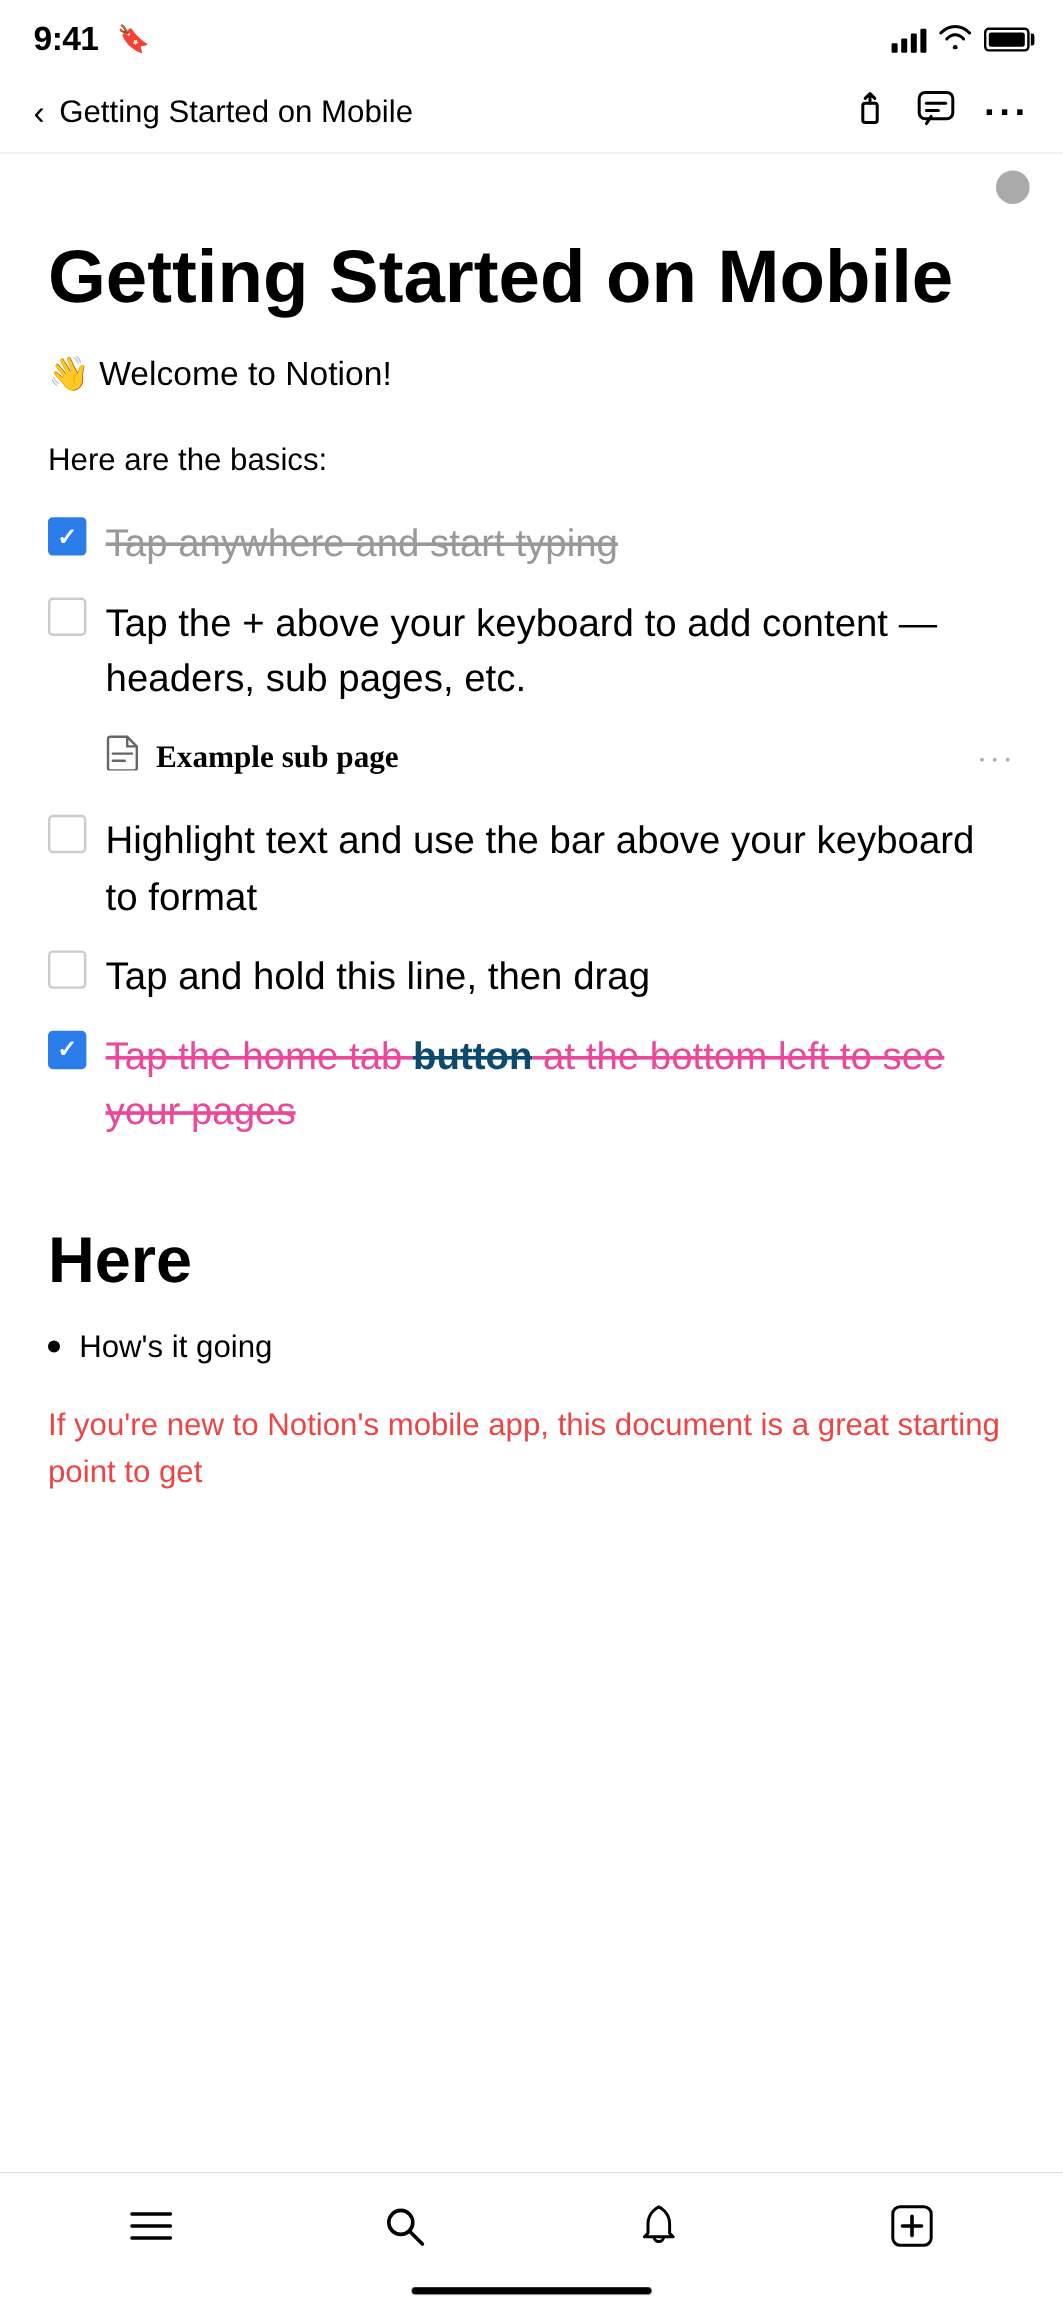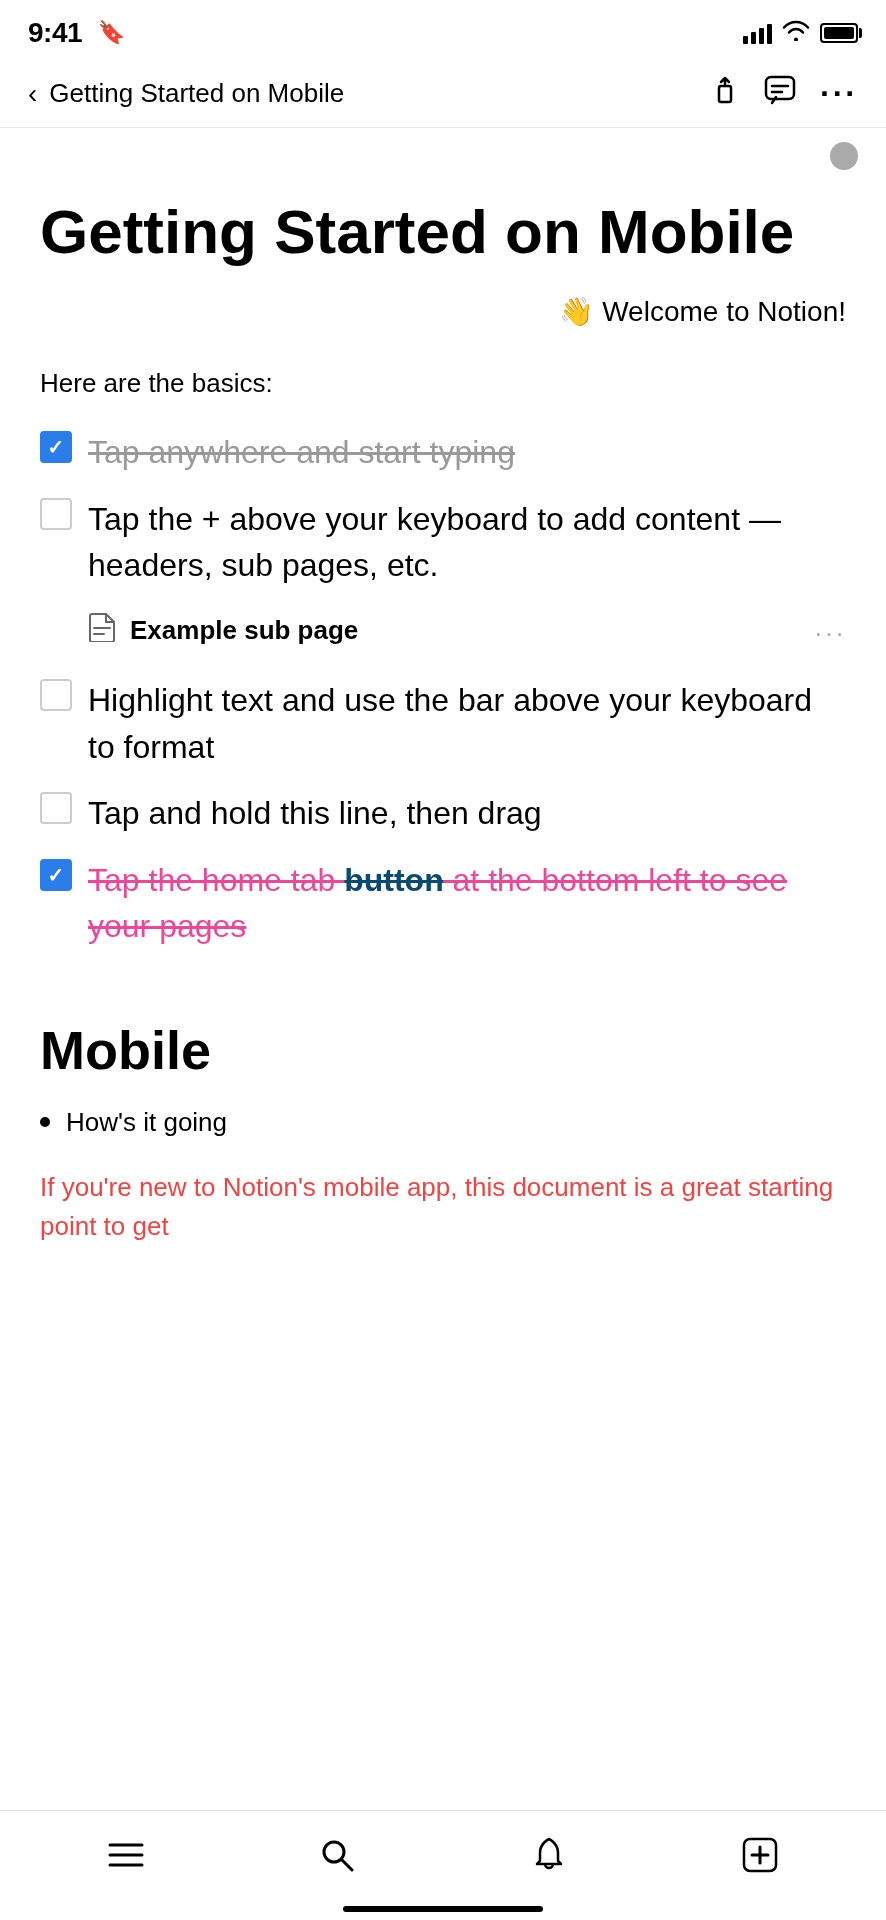--- a/index.html
+++ b/index.html
@@ -154,21 +154,20 @@
       color: #000;
       line-height: 1.15;
       margin-bottom: 28px;
       margin-top: 10px;
     }
 
     .welcome-text {
       font-size: 28px;
       color: #000;
       margin-bottom: 40px;
-      text-align: right;
     }
 
     .section-intro {
       font-size: 26px;
       color: #000;
       margin-bottom: 20px;
     }
 
     
     .checklist {
@@ -225,20 +224,21 @@
       margin-left: 48px;
       margin-top: 4px;
       margin-bottom: 8px;
     }
 
     .sub-page-item {
       display: flex;
       align-items: flex-end;
       justify-content: space-between;
       padding: 10px 0;
+      font-family: Liberation Serif, serif;
     }
 
     .sub-page-left {
       display: flex;
       align-items: center;
       gap: 14px;
     }
 
     .page-doc-icon {
       font-size: 26px;
@@ -456,21 +456,21 @@
     <div class="checklist-item">
       <div class="checkbox checked"></div>
       <span class="checklist-text">
         <span class="strikethrough-text">Tap the home tab </span><span class="orange-link">button</span><span class="strikethrough-text"> at the bottom left to see your pages</span>
       </span>
     </div>
 
   </div>
 
   <div class="hello-section">
-    <h2 class="hello-heading">Mobile</h2>
+    <h2 class="hello-heading">Here</h2>
 
     <ul class="bullet-list">
       <li class="bullet-item">
         <div class="bullet-dot"></div>
         <span>How's it going</span>
       </li>
     </ul>
 
     <p class="paragraph-text">If you're new to Notion's mobile app, this document is a great starting point to get</p>
   </div>

